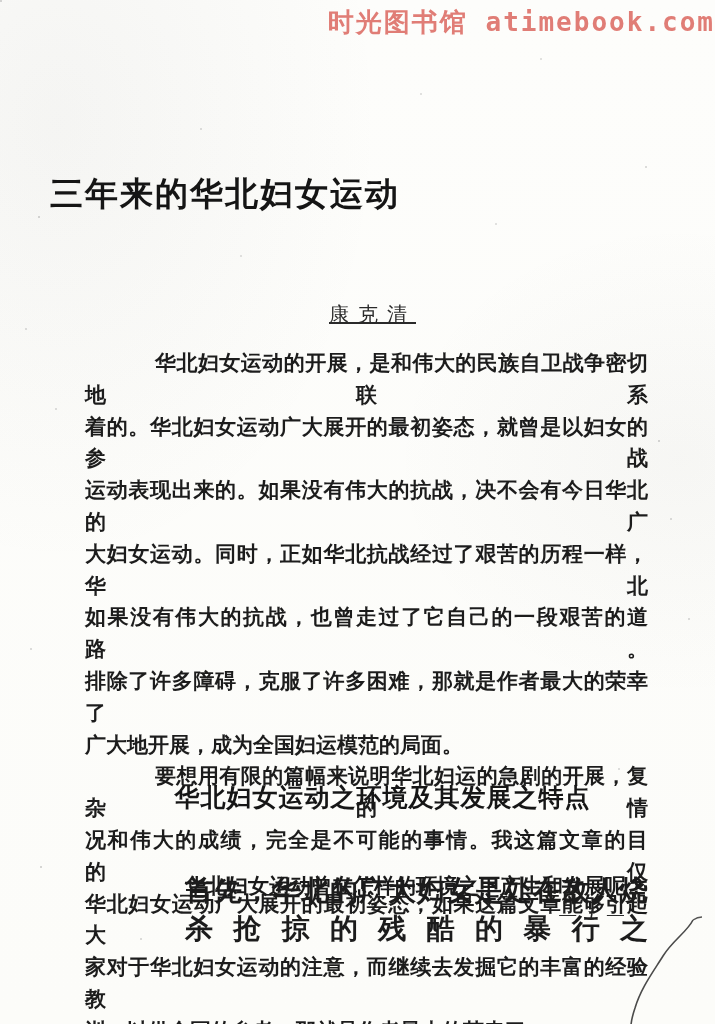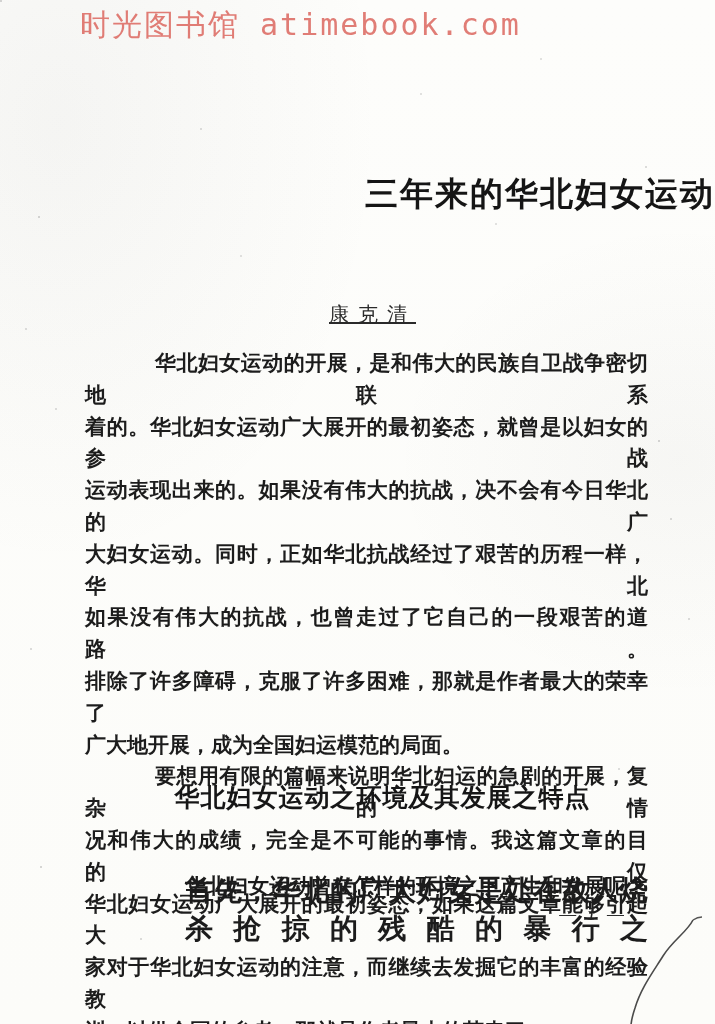--- a/index.html
+++ b/index.html
@@ -12,31 +12,32 @@
   }
   .page{
     position:absolute;inset:0;
     background:
       radial-gradient(ellipse at 8% 12%, rgba(90,90,90,0.05), transparent 35%),
       radial-gradient(ellipse at 95% 45%, rgba(90,90,90,0.04), transparent 30%),
       linear-gradient(#fdfdfb,#fcfcf9);
   }
   .watermark{
     position:absolute;top:5px;left:80px;right:0;
-    text-align:left;
+    text-align:right;
     font-family:"DejaVu Sans Mono", monospace;
-    font-size:30px;
+    font-size:26px;
     letter-spacing:2px;
     color:#dc675f;
     opacity:.85;
     white-space:nowrap;
+    font-weight:bold;
   }
   .doc-title{
     position:absolute;top:172px;left:50px;right:0;
-    text-align:right;
+    text-align:left;
     font-family:Liberation Sans, sans-serif;
     font-weight:bold;
     font-size:33px;
     letter-spacing:2px;
     color:#151515;
   }
   .doc-author{
     position:absolute;top:301px;left:30px;right:0;
     text-align:center;
     font-size:20px;

